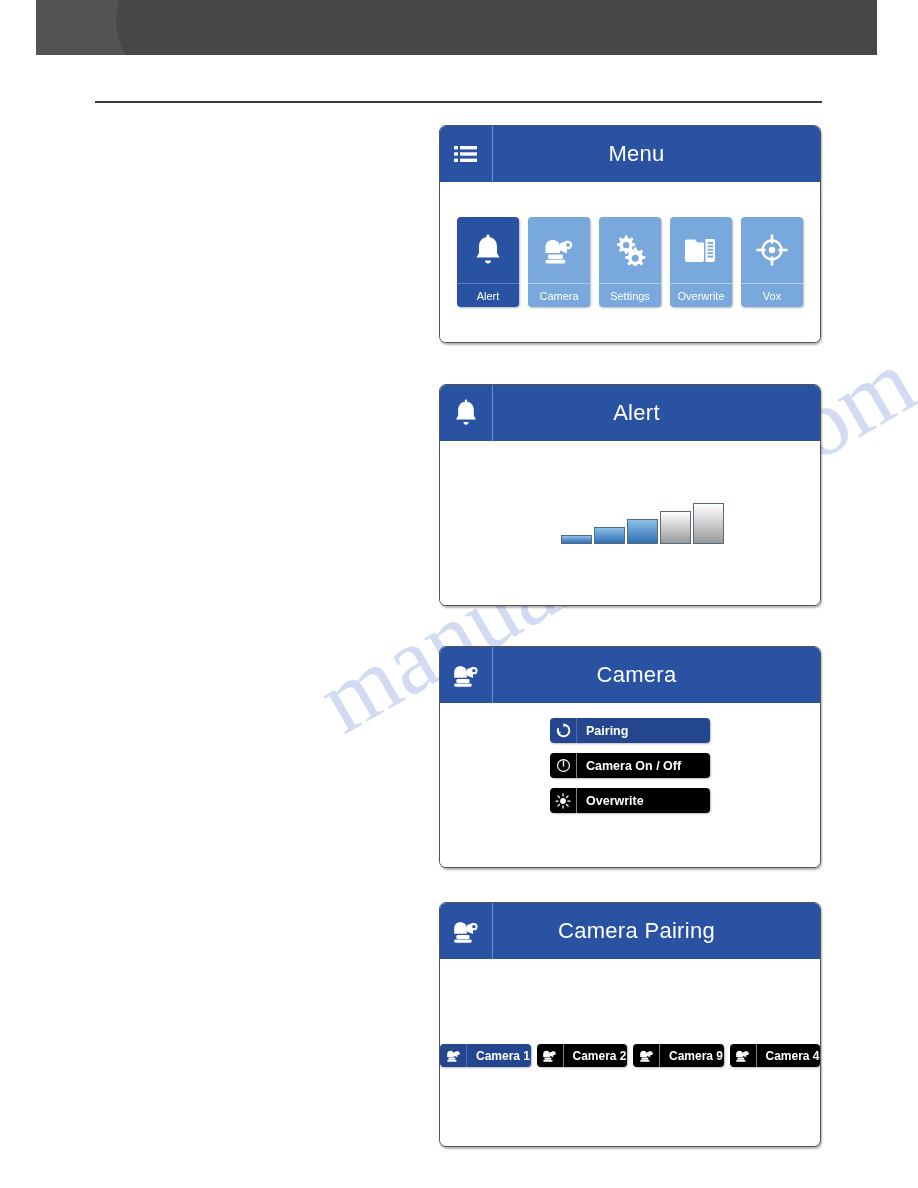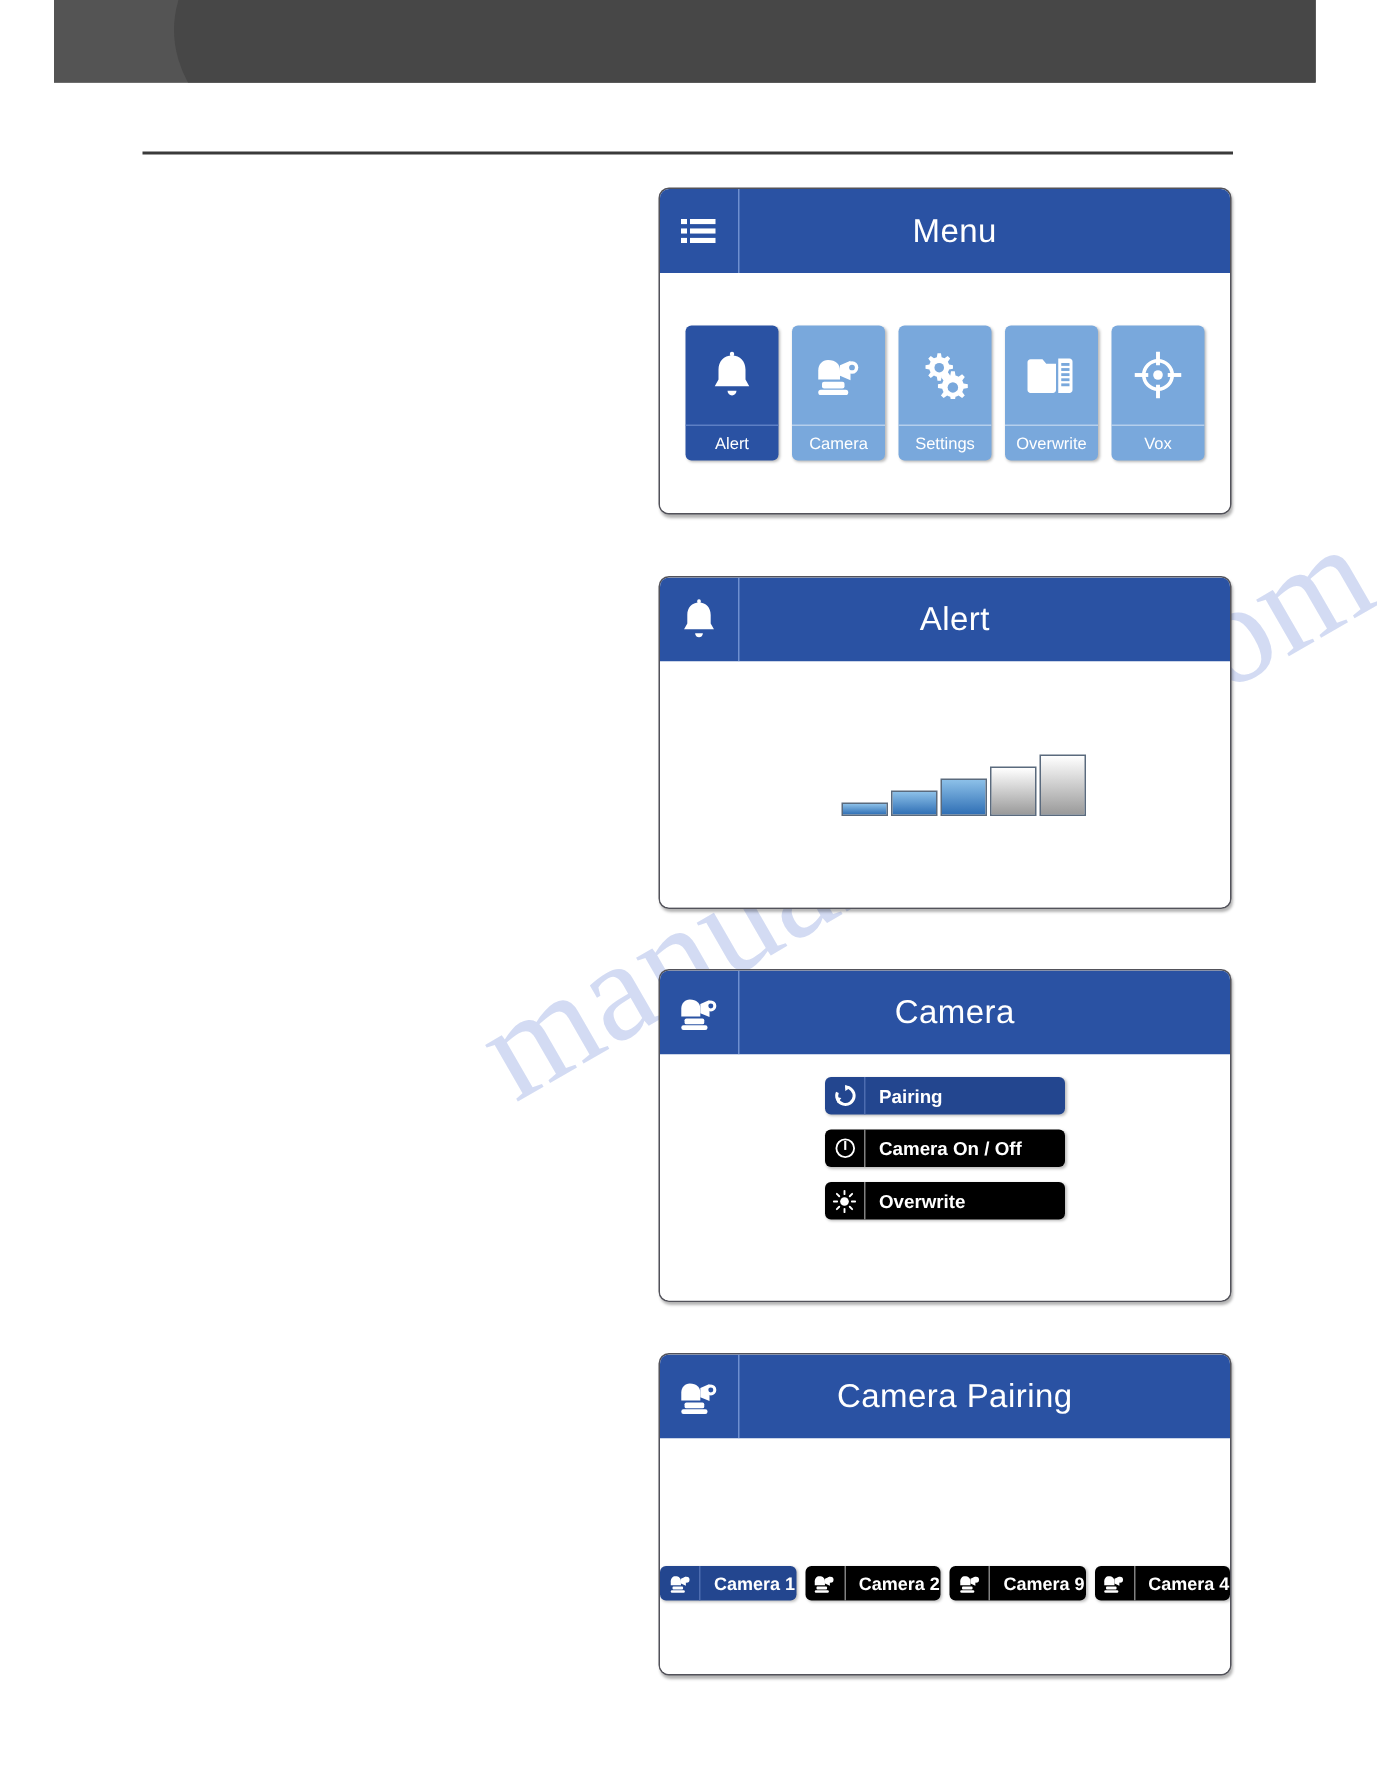--- a/index.html
+++ b/index.html
@@ -197,21 +197,21 @@
     height: 164px;
     display: flex;
     flex-direction: column;
     align-items: center;
     justify-content: flex-start;
     padding-top: 15px;
     gap: 10px;
   }
 
   
-  #screen-pairing { left: 439px; top: 902px; width: 382px; height: 215px; }
+  #screen-pairing { left: 439px; top: 902px; width: 382px; height: 245px; }
   #screen-pairing .screen-body {
     height: 157px;
     display: flex;
     flex-direction: row;
     align-items: center;
     justify-content: flex-start;
     padding-top: 18px;
     gap: 6px;
   }
 

